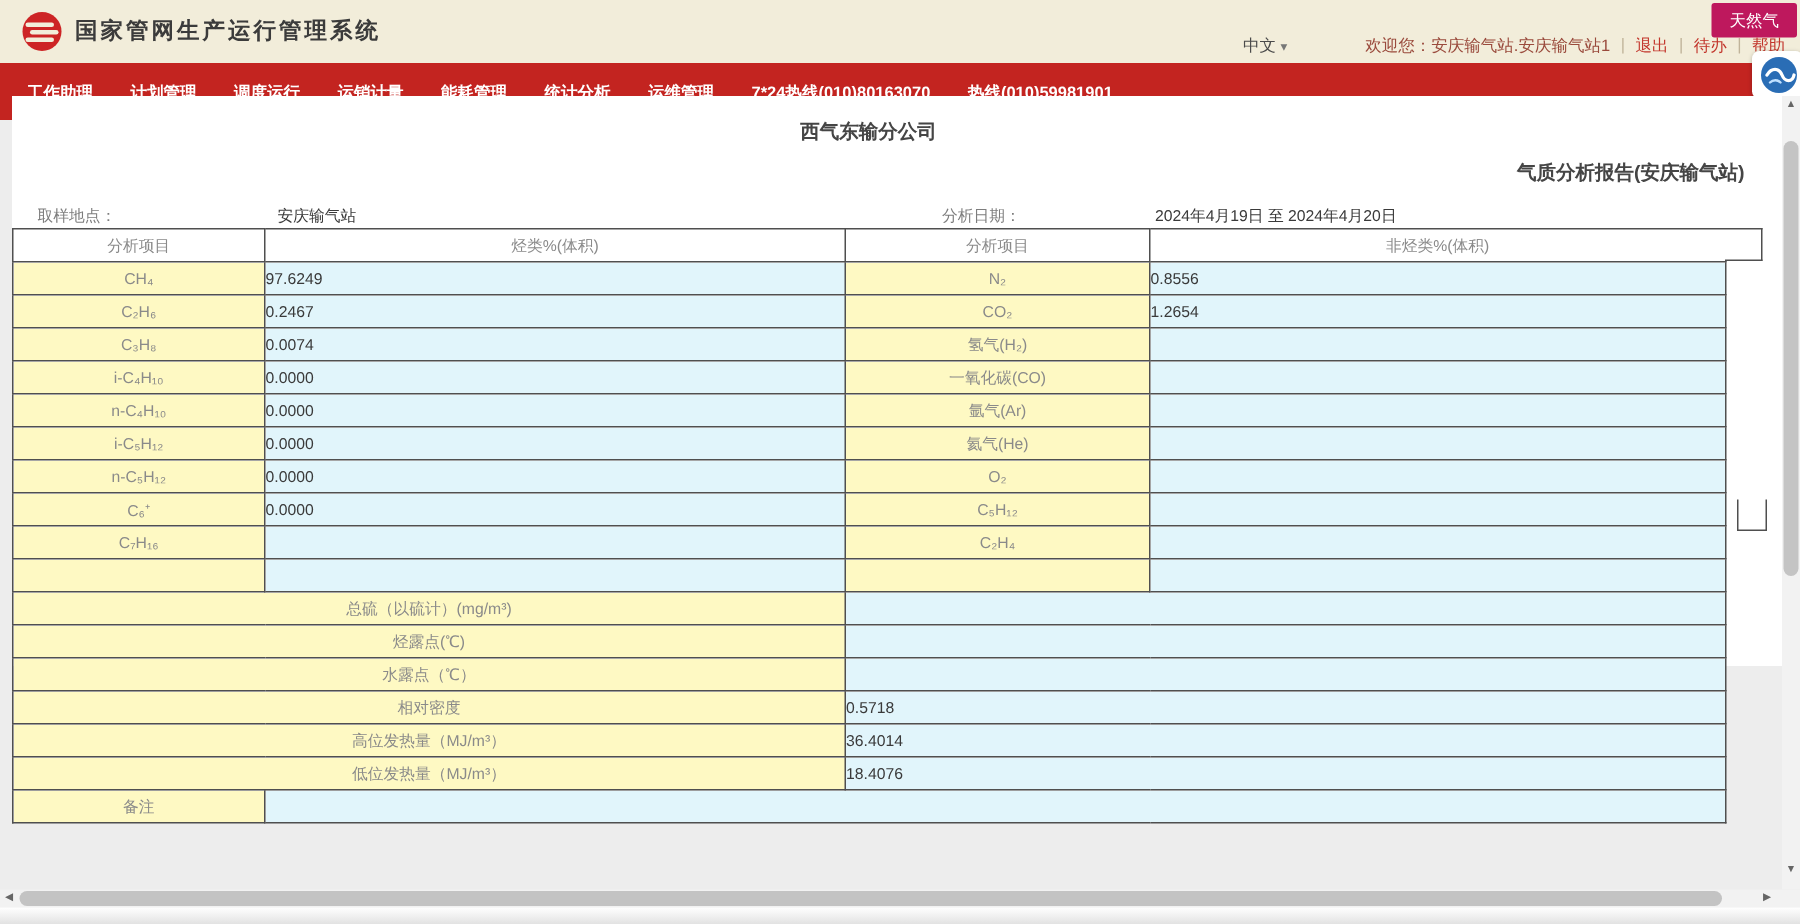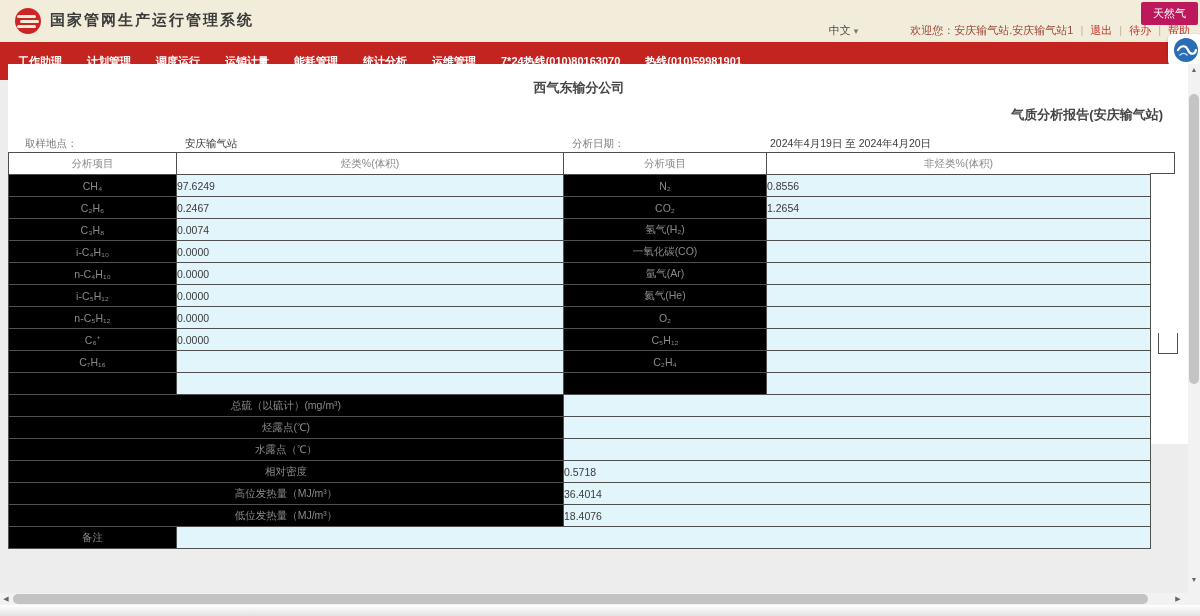--- a/index.html
+++ b/index.html
@@ -32,28 +32,28 @@
   #assistant{position:absolute;left:1173px;top:37px;width:26px;height:26px;border-radius:50%;cursor:pointer;}
   
   #panel{position:absolute;left:8px;top:64px;width:1180px;height:380px;background:#fff;}
   #company-title{position:absolute;left:0;top:15px;width:1142px;text-align:center;
     font-size:13px;font-weight:700;color:#454545;}
   #report-title{position:absolute;left:0;top:42px;width:1142px;text-align:right;
     font-size:13px;font-weight:700;color:#454545;padding-left:13px;}
   .info-label{position:absolute;top:73px;font-size:10.5px;color:#7d7d7d;}
   .info-value{position:absolute;top:73px;font-size:10.5px;color:#3a3a3a;}
   #sample-loc-label{left:17px;} #sample-loc-value{left:177px;}
-  #date-label{left:564px;} #date-value{left:762px;}
+  #date-label{left:620px;} #date-value{left:762px;}
   
   #report-table{position:absolute;left:0;top:88px;width:1142px;border-collapse:collapse;
     table-layout:fixed;}
   #report-table td,#report-table th{border:1px solid #4f4f4f;height:21px;font-size:10.5px;
     font-weight:400;overflow:hidden;white-space:nowrap;padding:0;}
   #report-table th{background:#fff;color:#8a8a8a;text-align:center;}
-  td.lab{background:#000000;color:#8a8a8a;text-align:center;}
+  td.lab{background:#fef9c3;color:#8a8a8a;text-align:center;}
   td.val{background:#e1f5fb;color:#3a3a3a;text-align:left;padding:0 4px;}
   tr.remark-row td{height:44px;}
   
   #header-ext{position:absolute;left:1142px;top:88px;width:25px;height:22px;background:#fff;
     border:1px solid #4f4f4f;border-left:none;box-sizing:border-box;}
   #edge-bracket{position:absolute;left:1150px;top:269px;width:18px;height:20px;
     border-left:1px solid #4f4f4f;border-right:1px solid #4f4f4f;border-bottom:1px solid #4f4f4f;}
   
   #vscroll{position:absolute;left:1188px;top:64px;width:12px;height:529px;background:#f2f2f2;}
   #vscroll .arrow{position:absolute;left:0;width:12px;height:12px;font-size:7px;color:#666;

